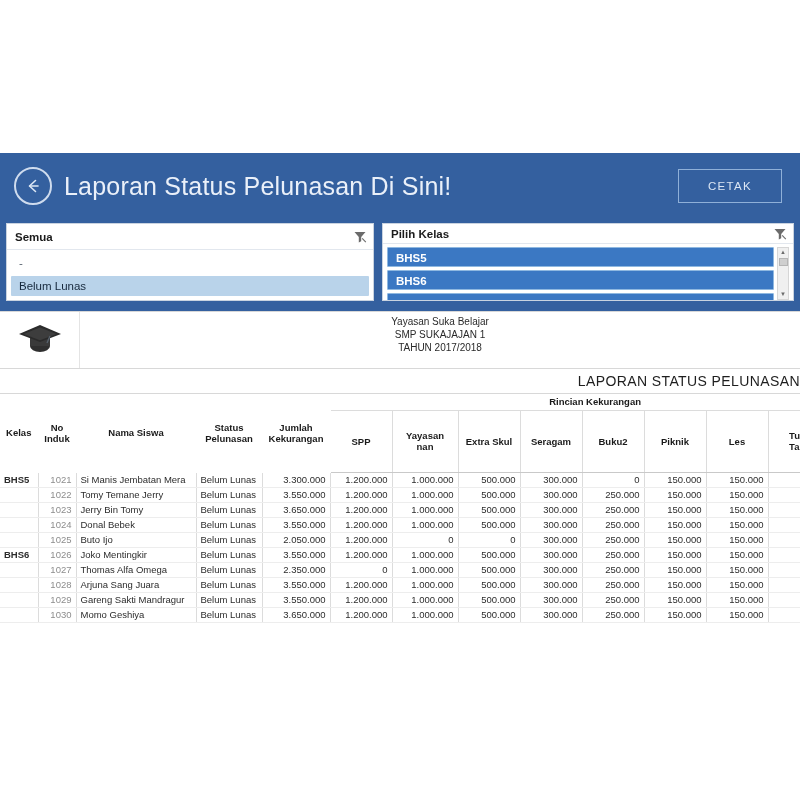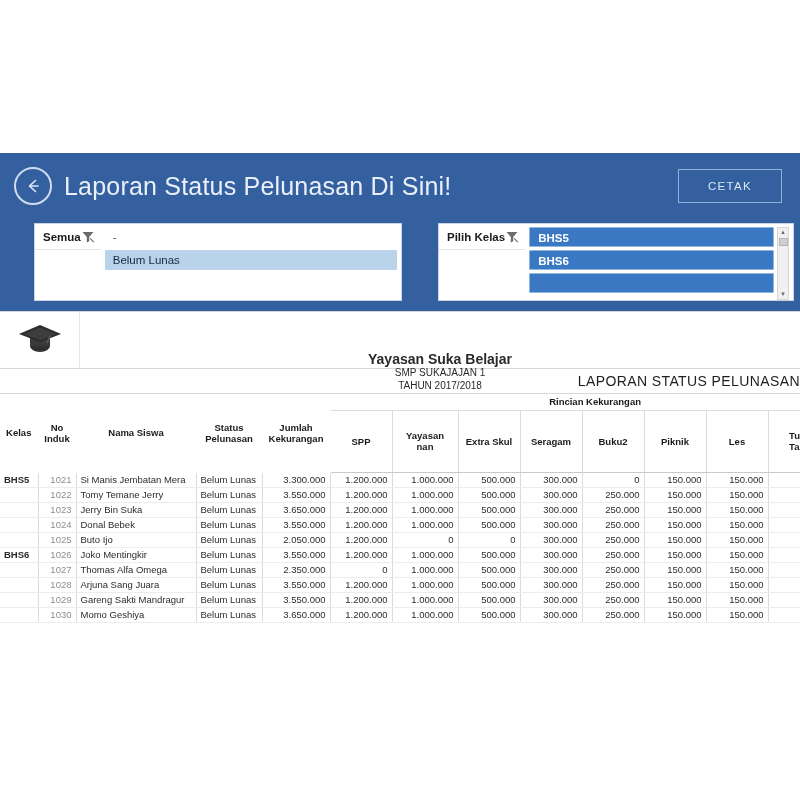--- a/index.html
+++ b/index.html
@@ -34,21 +34,21 @@
     display:flex; align-items:center; justify-content:center; cursor:pointer;margin-left:28px;
   }
 
   
   .filter-strip{
     height:92px; background:#34609f;
     display:flex; gap:8px; padding:4px 6px 10px 6px;
   }
   .filter-card{
     background:#ffffff; border:1px solid #c9d3e0;
-    display:flex; flex-direction:row; position:relative;margin-left:28px;
+    display:flex; flex-direction:column; position:relative;
   }
   .filter-card.left{ flex:0 0 368px; }
   .filter-card.right{ flex:1 1 auto; }
 
   .fc-head{
     height:26px; display:flex; align-items:center; justify-content:space-between;
     padding:0 6px 0 8px; border-bottom:1px solid #e2e7ee;
   }
   .fc-head .ttl{ font-size:11.5px; font-weight:bold; color:#1b1b1b; }
   .funnel{ width:14px; height:14px; opacity:.75; }
@@ -80,21 +80,21 @@
   .rep-head{
     display:flex; border-top:1px solid #d8d8d8; border-bottom:1px solid #d8d8d8;
     height:58px;
   }
   .logo-cell{
     width:80px; border-right:1px solid #e4e4e4; display:flex;
     align-items:center; justify-content:center;
   }
   .org-cell{ flex:1 1 auto; text-align:center; padding-top:3px; }
   .org-cell div{ font-size:10px; color:#2a2a2a; line-height:13px; }
-  .org-cell div.l1{ font-weight:bold; font-size:14px;margin-top:38px; }
+  .org-cell div.l1{ font-weight:normal; font-size:10px; }
 
   .rep-title{
     text-align:right; font-size:14px; letter-spacing:.4px; color:#1e1e1e;
     padding:4px 0 4px 0; border-bottom:1px solid #d8d8d8;
   }
 
   table.grid{ border-collapse:collapse; width:800px; table-layout:fixed; }
   table.grid th, table.grid td{
     border-right:1px solid #dcdcdc;
     font-size:9.5px; padding:1px 4px; vertical-align:middle;
@@ -295,21 +295,21 @@
             <td class="num">500.000</td>
             <td class="num">300.000</td>
             <td class="num">250.000</td>
             <td class="num">150.000</td>
             <td class="num">150.000</td>
             <td class="num">0</td>
           </tr>
           <tr>
             <td class="kelas"></td>
             <td class="noinduk">1023</td>
-            <td class="nama">Jerry Bin Suka</td>
+            <td class="nama">Jerry Bin Tomy</td>
             <td class="status">Belum Lunas</td>
             <td class="num">3.650.000</td>
             <td class="num">1.200.000</td>
             <td class="num">1.000.000</td>
             <td class="num">500.000</td>
             <td class="num">300.000</td>
             <td class="num">250.000</td>
             <td class="num">150.000</td>
             <td class="num">150.000</td>
             <td class="num">100.000</td>

